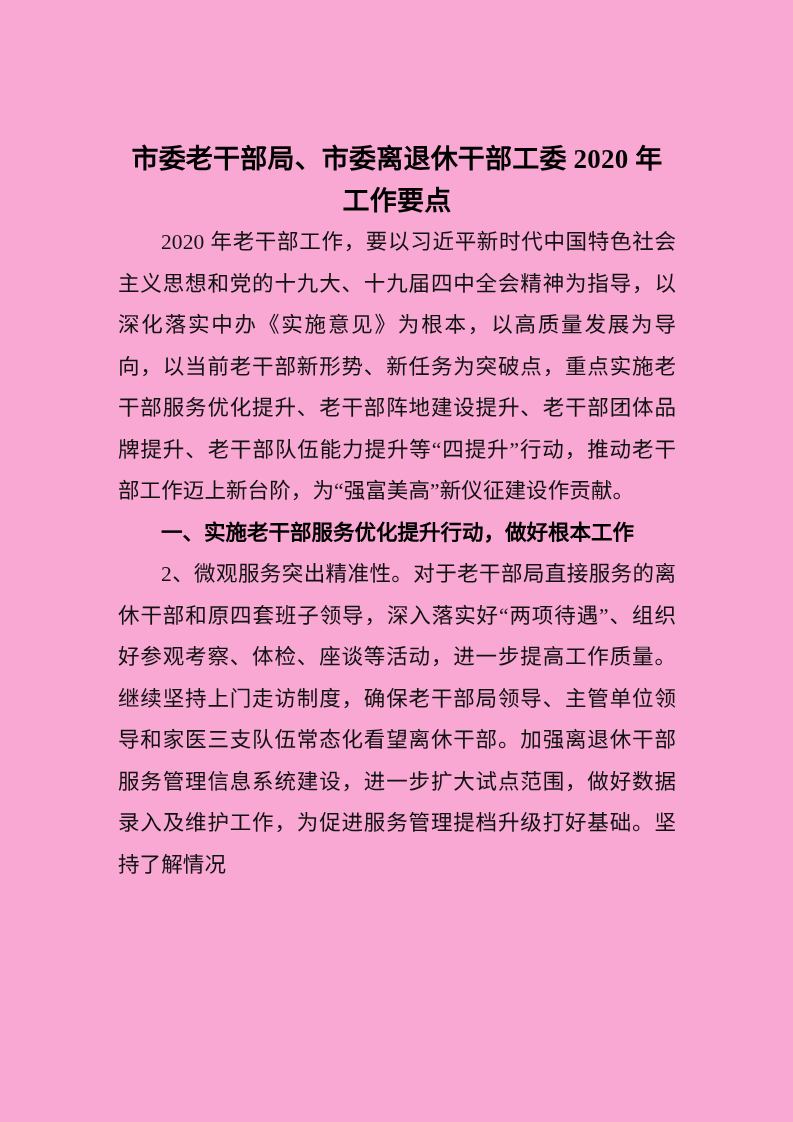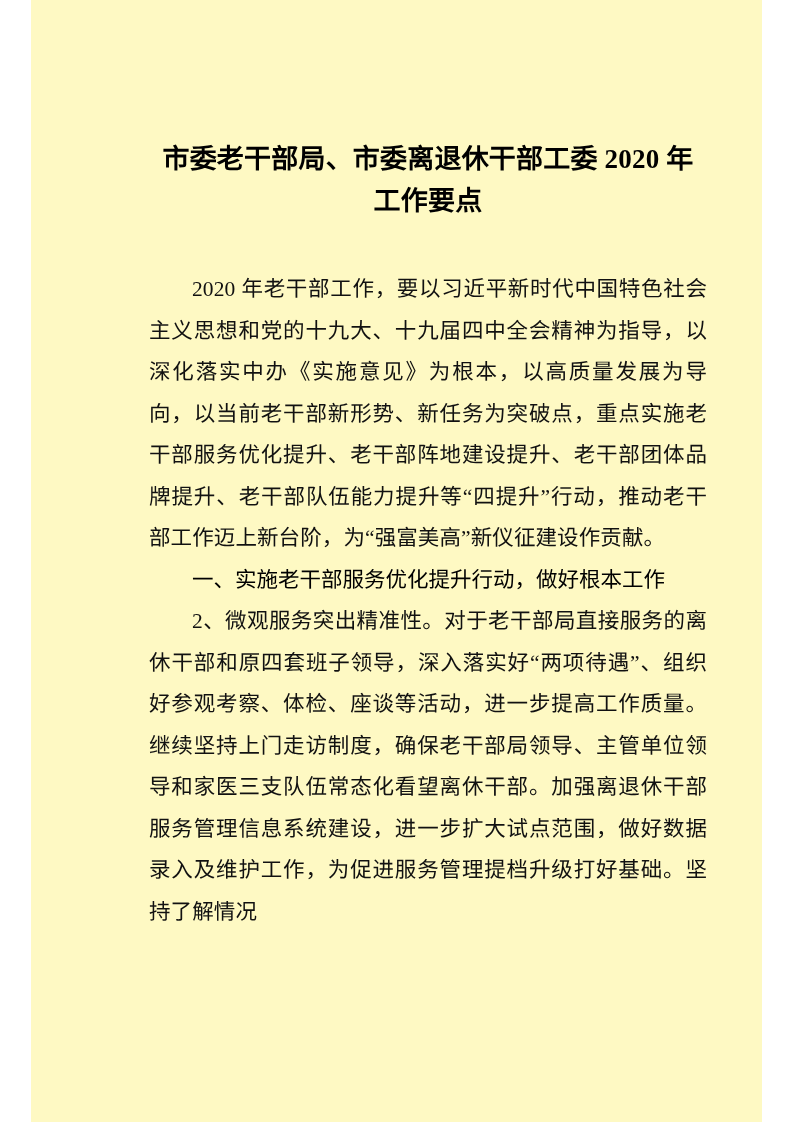--- a/index.html
+++ b/index.html
@@ -4,23 +4,23 @@
 <title>市委老干部局、市委离退休干部工委2020年工作要点</title>
 <style>
   html, body {
     margin: 0;
     padding: 0;
     background: #ffffff;
   }
 
   .page {
     position: relative;
-    width: 731px;
+    width: 793px;
     height: 1122px;
-    background: #fef9c3;
+    background: #f9a8d4;
     margin: 0 auto;
     overflow: hidden;
     box-sizing: border-box;
   }
 
   .content {
     position: absolute;
     left: 118px;
     top: 0;
     width: 558px;
@@ -48,29 +48,28 @@
     color: #111111;
     text-align: justify;
     text-justify: inter-ideograph;
     margin: 0;
     text-indent: 43px;
     word-break: break-all;
     letter-spacing: 0.1px;
   }
 
   .para-first {
-    margin-top: 47px;
   }
 
   
   .section-heading {
     font-family: "Liberation Serif", "DejaVu Serif", serif;
     font-size: 21.5px;
     line-height: 41.5px;
-    font-weight: normal;
+    font-weight: bold;
     color: #000000;
     margin: 0;
     text-indent: 43px;
     text-align: left;
     word-break: break-all;
   }
 </style>
 </head>
 <body>
 

